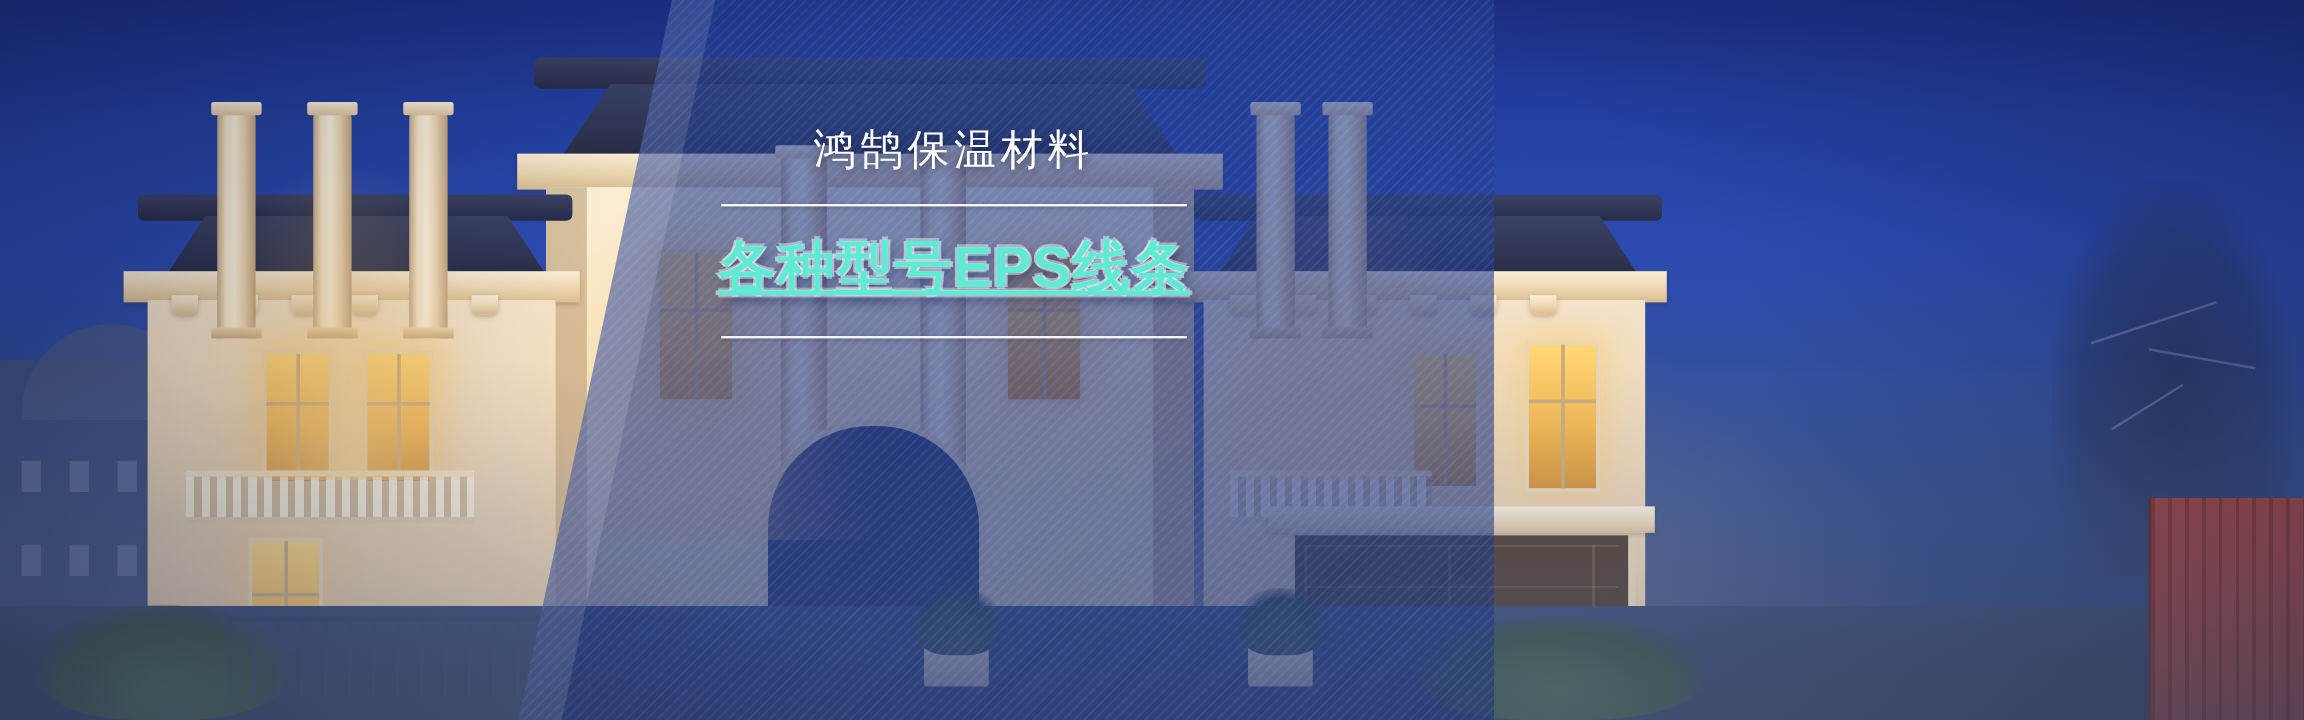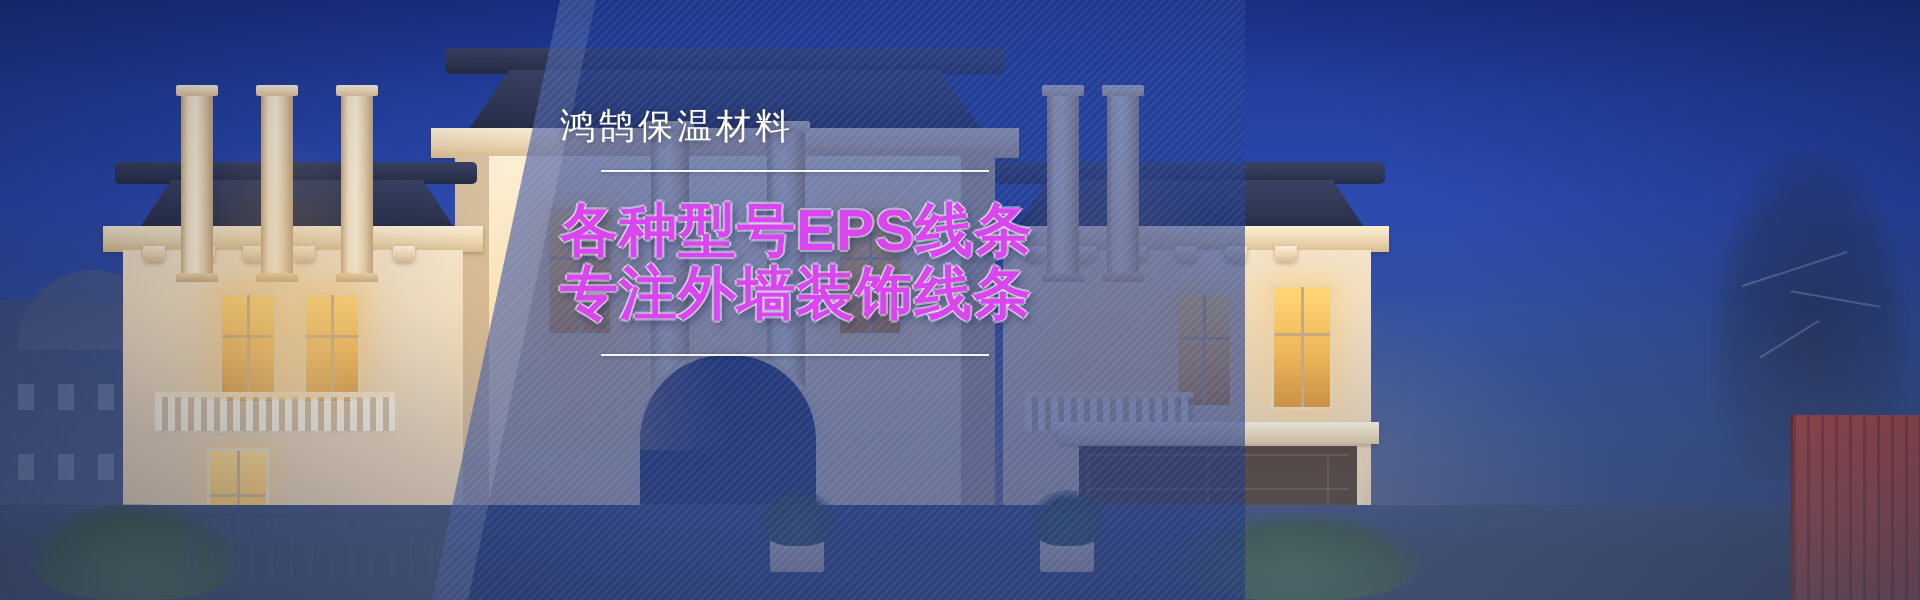--- a/index.html
+++ b/index.html
@@ -186,21 +186,21 @@
     position:absolute; top:0; bottom:0; left:0; right:0;
     clip-path:polygon(560px 0, 596px 0, 468px 600px, 432px 600px);
     background:linear-gradient(90deg, rgba(255,255,255,.16), rgba(255,255,255,.02));
   }
 
   
   .content {
     position:absolute;
     left:560px; top:104px;
     width:470px;
-    text-align:left;
+    text-align:center;
     z-index:20;
   }
 
   .brand {
     font-size:35px;
     letter-spacing:4px;
     color:#ffffff;
     font-weight:400;
     line-height:1.25;
     text-shadow:0 2px 8px rgba(0,0,0,.45);
@@ -214,32 +214,33 @@
     margin:22px auto 0;
     width:388px;
     box-shadow:0 1px 4px rgba(0,0,0,.35);
   }
   .rule.bottom { margin:0 auto 20px; }
 
   .headline {
     margin-top:26px;
   }
   .headline .hl {
-    font-size:58px;
+    font-size:48px;
     font-weight:700;
     line-height:1.09;
     letter-spacing:1px;
-    color:#d946ef;
+    color:#5eead4;
     white-space:nowrap;
     text-shadow:
        2px 0 0 rgba(255,255,255,.55),
       -2px 0 0 rgba(255,255,255,.55),
        0 2px 0 rgba(255,255,255,.45),
        0 -2px 0 rgba(255,255,255,.45),
        3px 4px 9px rgba(20,30,80,.55);
+    text-decoration: underline;
   }
 
   .spacer { height:30px; }
 
   .tagline {
     font-size:27px;
     color:#ffffff;
     letter-spacing:2px;
     font-weight:400;
     white-space:nowrap;
@@ -391,21 +392,20 @@
   <div class="vignette"></div>
 
   <div class="content">
 
     <div class="brand">鸿鹄保温材料</div>
 
     <div class="rule"></div>
 
     <div class="headline">
       <div class="hl">各种型号EPS线条</div>
-      <div class="hl">专注外墙装饰线条</div>
     </div>
 
     <div class="spacer"></div>
 
     <div class="rule bottom"></div>
 
   </div>
 
 </div>
 

